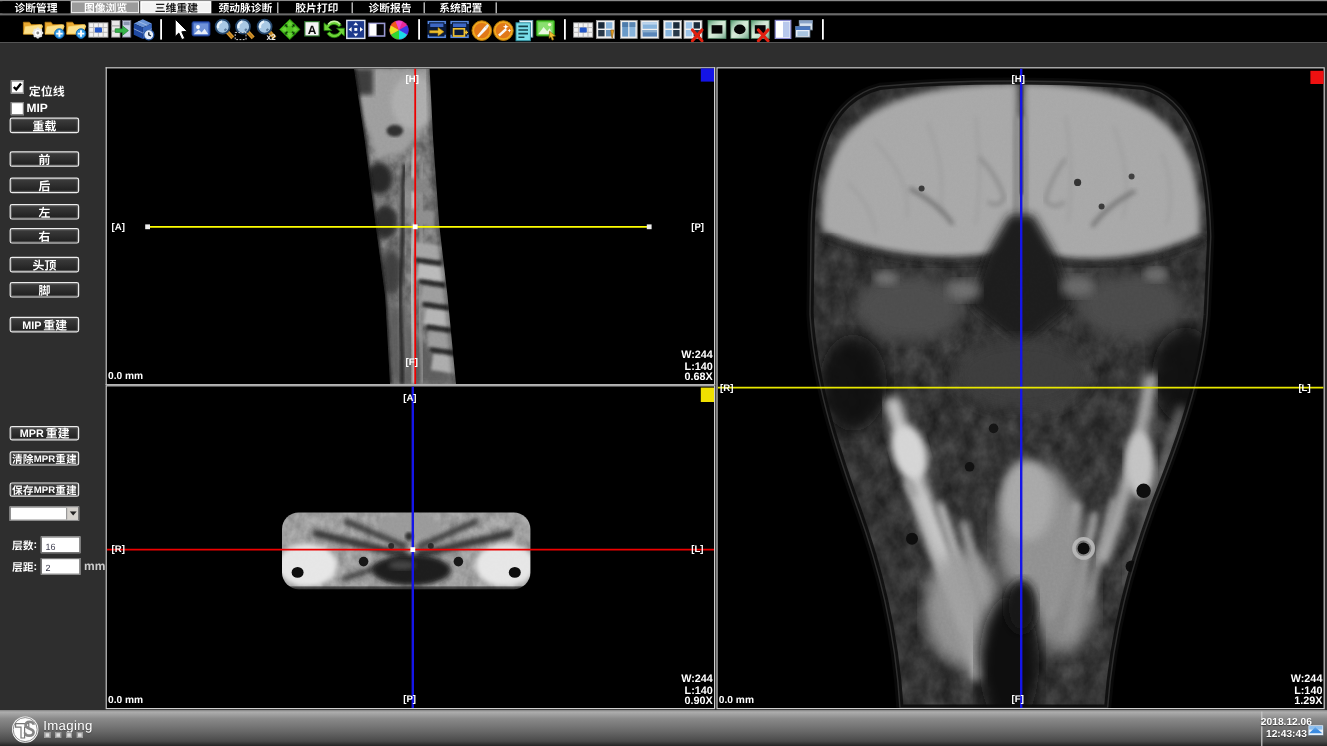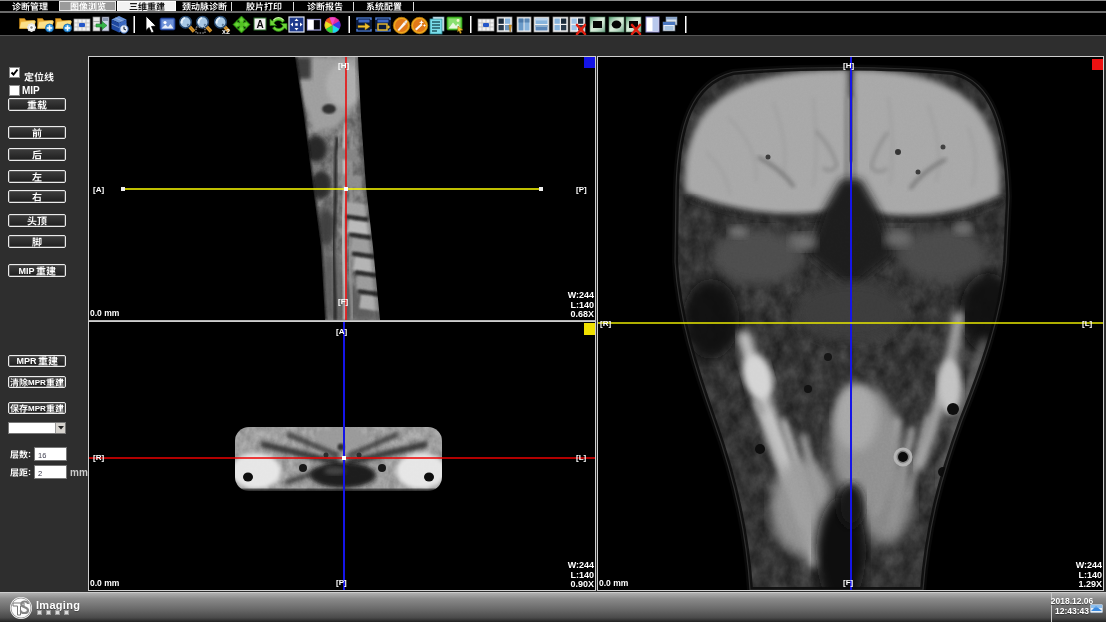--- a/index.html
+++ b/index.html
@@ -779,21 +779,21 @@
       <div class="abs" style="left:1px;bottom:2px;color:#fff;font-size:8.5px;font-weight:bold">0.0 mm</div>
       <div class="abs" style="right:1px;bottom:0px;color:#fff;font-size:9px;font-weight:bold;text-align:right;line-height:9.7px">W:244<br>L:140<br>1.29X</div>
     </div>
 <div class="abs" style="left:0;top:592px;width:1106px;height:30px;background:linear-gradient(#b0b0b0,#8a8a8a 20%,#6a6a6a 55%,#4a4a4a 85%,#222);border-top:1px solid #ccc">
       <svg class="abs" style="left:9px;top:3px" width="24" height="24" viewBox="0 0 24 24">
         <circle cx="12" cy="12" r="11" fill="#fdfdfd"></circle>
         <circle cx="12" cy="12" r="10" fill="none" stroke="#888" stroke-width="0.8"></circle>
         <path d="M4 7 L15 7 L15 10 L11.5 10 L11.5 19 L8.5 19 L8.5 10 L4 10 Z" fill="#fff" stroke="#777" stroke-width="1"></path>
         <path d="M19 8 C19 6.5 17.5 5.5 15.5 5.5 C13.5 5.5 12.3 6.6 12.3 8.2 C12.3 12 19 10.5 19 14.2 C19 16 17.3 17 15.3 17 C13.3 17 11.8 16 11.8 14.4" fill="none" stroke="#858585" stroke-width="2.2"></path>
       </svg>
-      <div class="abs" style="left:36px;top:598px;margin-top:-592px;color:#fff;font-size:11px;font-weight:bold;letter-spacing:0.3px;text-shadow:0 1px 1px #444">Imaging</div>
+      <div class="abs" style="left:36px;top:598px;margin-top:-592px;color:#fff;font-size:11px;font-weight:normal;letter-spacing:0.3px;text-shadow:0 1px 1px #444">Imaging</div>
       <div class="abs" style="left:37px;top:17px;width:5px;height:5px;background:#dcdcdc;box-shadow:inset 0 0 0 1px #999"></div>
       <div class="abs" style="left:46px;top:17px;width:5px;height:5px;background:#dcdcdc;box-shadow:inset 0 0 0 1px #999"></div>
       <div class="abs" style="left:55px;top:17px;width:5px;height:5px;background:#dcdcdc;box-shadow:inset 0 0 0 1px #999"></div>
       <div class="abs" style="left:64px;top:17px;width:5px;height:5px;background:#dcdcdc;box-shadow:inset 0 0 0 1px #999"></div>
       <div class="abs" style="left:1051px;top:0;width:1px;height:30px;background:#c8c8c8"></div>
       <div class="abs" style="left:1050px;top:3px;width:44px;height:24px;color:#fff;font-size:8.5px;font-weight:bold;text-align:center;line-height:10px;text-shadow:0 1px 1px #333">2018.12.06<br>12:43:43</div>
       <svg class="abs" style="left:1090px;top:11px" width="13" height="10" viewBox="0 0 13 10">
         <rect x="0" y="0" width="13" height="9" rx="1" fill="#e8f0f8" stroke="#567" stroke-width="0.7"></rect>
         <path d="M1 7 L6 2 L12 7 Z" fill="#3a8ae0"></path>
         <rect x="1" y="1" width="11" height="3" fill="#6aaae8" opacity="0.7"></rect>

